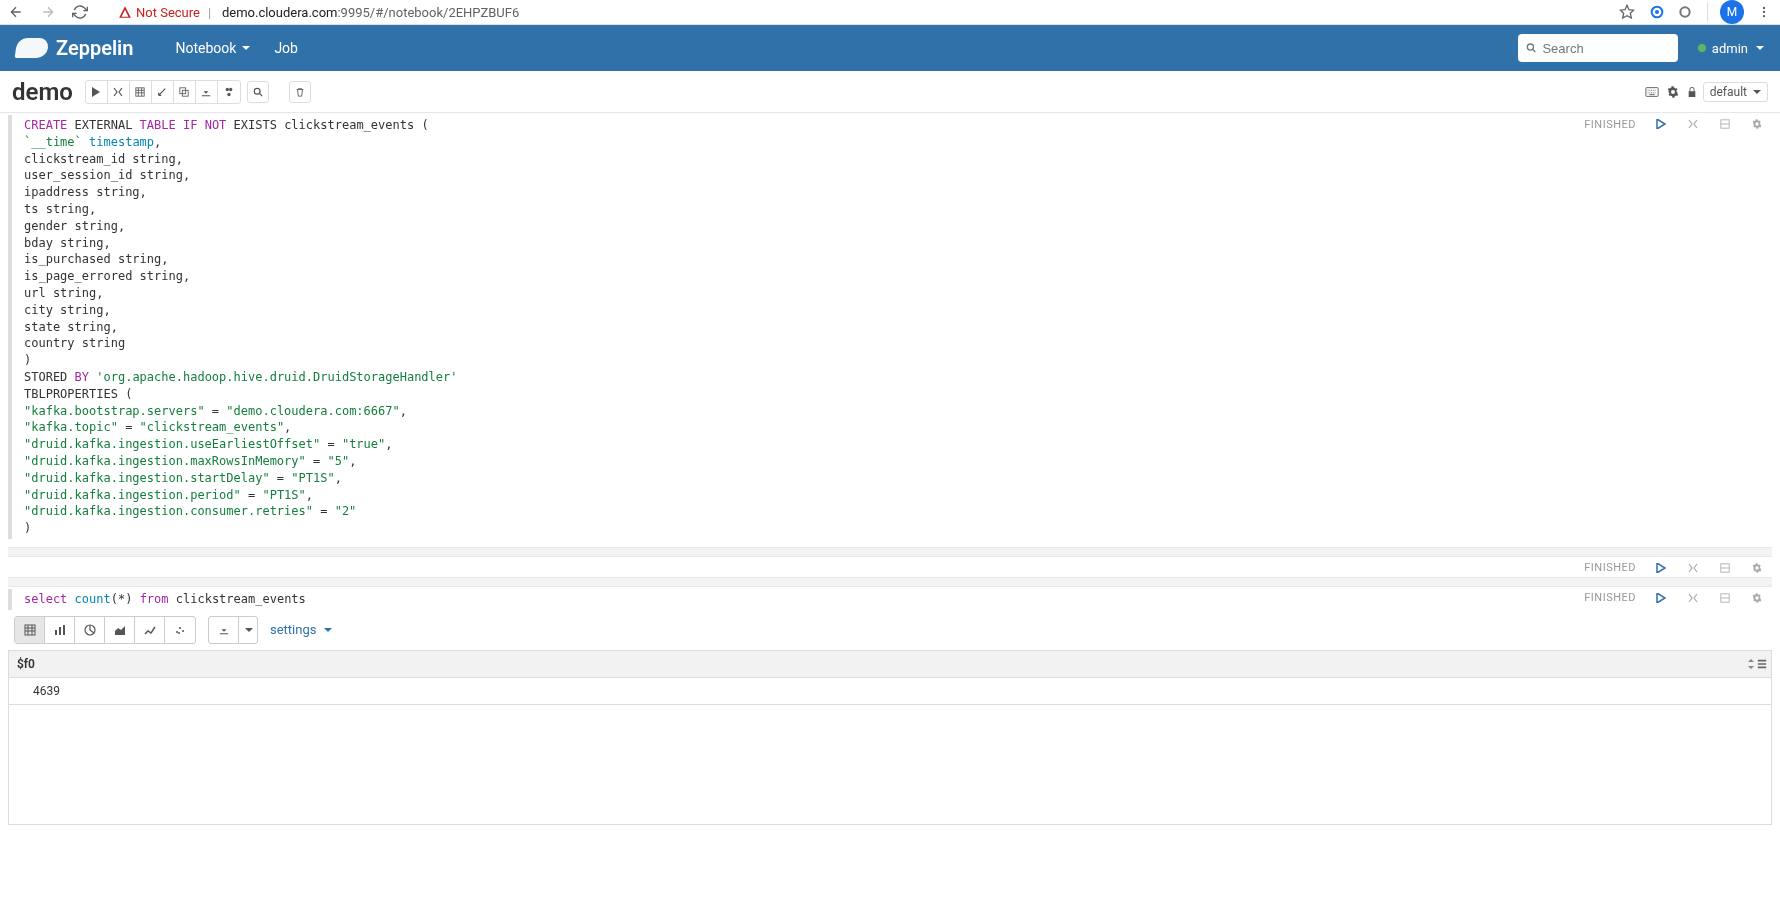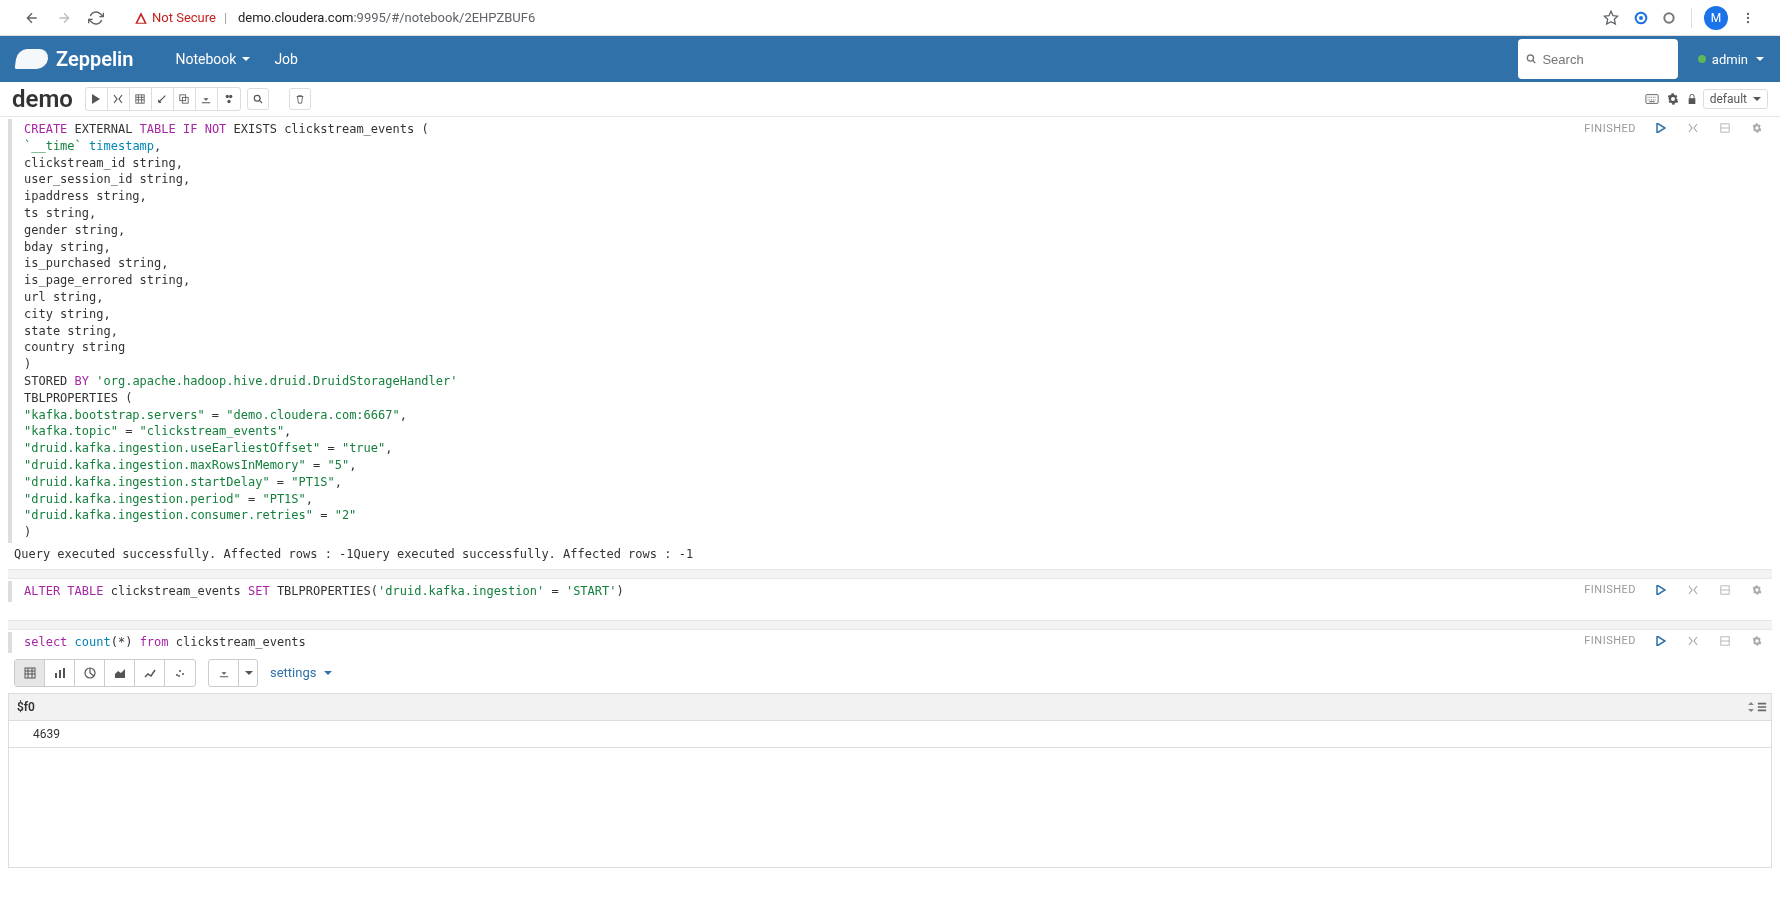--- a/index.html
+++ b/index.html
@@ -1,37 +1,37 @@
 <!DOCTYPE html>
 <html><head>
 <meta charset="utf-8">
 <style>
 * { box-sizing: border-box; margin: 0; padding: 0; }
 body { font-family: -apple-system, BlinkMacSystemFont, "Segoe UI", Roboto, Helvetica, Arial, sans-serif; font-size: 13px; background: #fff; color: #333; }
-.browser-bar { height: 36px; background: #fff; border-bottom: 1px solid #e0e0e0; display: flex; align-items: center; padding: 0 20px; gap: 8px; }
+.browser-bar { height: 25px; background: #fff; border-bottom: 1px solid #e0e0e0; display: flex; align-items: center; padding: 0 4px; gap: 8px; }
 .nav-btn { width: 24px; height: 24px; display: flex; align-items: center; justify-content: center; color: #5f6368; border-radius: 50%; }
 .nav-btn.disabled { color: #bdbdbd; }
 .security { display: flex; align-items: center; gap: 4px; color: #c5221f; font-size: 13px; }
 .url-text { color: #5f6368; font-size: 13px; }
 .url-host { color: #202124; }
 .spacer { flex: 1; }
 .ext-icon { width: 20px; height: 20px; border-radius: 50%; display: flex; align-items: center; justify-content: center; }
 .avatar { width: 24px; height: 24px; border-radius: 50%; background: #1a73e8; color: #fff; font-size: 12px; display: flex; align-items: center; justify-content: center; }
 
 .zep-header { height: 46px; background: #3071a9; display: flex; align-items: center; padding: 0 16px; color: #fff; }
 .zep-logo { display: flex; align-items: center; gap: 8px; font-size: 20px; font-weight: 600; margin-right: 30px; }
 .zep-logo-icon { width: 32px; height: 20px; background: #fff; border-radius: 10px 10px 10px 2px; transform: skewX(-8deg); opacity: 0.95; }
 .nav-link { color: #fff; font-size: 14px; padding: 6px 12px; display: flex; align-items: center; gap: 4px; }
 .caret { width: 0; height: 0; border-left: 4px solid transparent; border-right: 4px solid transparent; border-top: 4px solid currentColor; margin-left: 2px; }
-.search-box { width: 160px; height: 40px; background: #fff; border-radius: 4px; display: flex; align-items: center; padding: 0 8px; gap: 6px; }
+.search-box { width: 160px; height: 28px; background: #fff; border-radius: 4px; display: flex; align-items: center; padding: 0 8px; gap: 6px; }
 .search-box input { border: none; outline: none; width: 100%; font-size: 13px; }
 .user-dd { display: flex; align-items: center; gap: 6px; margin-left: 20px; font-size: 13px; }
 .green-dot { width: 8px; height: 8px; border-radius: 50%; background: #5cb85c; }
 
-.note-toolbar { height: 35px; display: flex; align-items: center; padding: 16px 12px; gap: 6px; border-bottom: 1px solid #e7e7e7; }
+.note-toolbar { height: 42px; display: flex; align-items: center; padding: 16px 12px; gap: 6px; border-bottom: 1px solid #e7e7e7; }
 .note-title { font-size: 24px; font-weight: 600; margin-right: 6px; }
 .btn-group { display: flex; border: 1px solid #ddd; border-radius: 3px; }
 .btn-group > div { width: 22px; height: 22px; border-right: 1px solid #ddd; display: flex; align-items: center; justify-content: center; color: #555; font-size: 11px; }
 .btn-group > div:last-child { border-right: none; }
 .btn-single { width: 22px; height: 22px; border: 1px solid #ddd; border-radius: 3px; display: flex; align-items: center; justify-content: center; color: #555; font-size: 11px; }
 .right-tools { margin-left: auto; display: flex; align-items: center; gap: 4px; color: #555; }
 .default-dd { border: 1px solid #ddd; border-radius: 3px; padding: 2px 6px; font-size: 12px; display: flex; align-items: center; gap: 4px; }
 
 .paragraph { margin: 2px 8px 8px 8px; background: #fff; position: relative; }
 .para-content { position: relative; }
@@ -273,21 +273,20 @@
 STORED <span class="kw">BY</span> <span class="str">'org.apache.hadoop.hive.druid.DruidStorageHandler'</span>
 TBLPROPERTIES (
 <span class="str">"kafka.bootstrap.servers"</span> = <span class="str">"demo.cloudera.com:6667"</span>,
 <span class="str">"kafka.topic"</span> = <span class="str">"clickstream_events"</span>,
 <span class="str">"druid.kafka.ingestion.useEarliestOffset"</span> = <span class="str">"true"</span>,
 <span class="str">"druid.kafka.ingestion.maxRowsInMemory"</span> = <span class="str">"5"</span>,
 <span class="str">"druid.kafka.ingestion.startDelay"</span> = <span class="str">"PT1S"</span>,
 <span class="str">"druid.kafka.ingestion.period"</span> = <span class="str">"PT1S"</span>,
 <span class="str">"druid.kafka.ingestion.consumer.retries"</span> = <span class="str">"2"</span>
 )</div>
-    <div class="result-text">Query executed successfully. Affected rows : -1Query executed successfully. Affected rows : -1</div>
   </div>
 </div>
 
 <div class="para-sep"></div>
 
 <div class="paragraph">
   <div class="para-ctrl">
     <span class="status">FINISHED</span>
     <span class="pico">
         <svg width="10" height="10" viewBox="0 0 10 10" fill="none" stroke="#3071a9" stroke-width="1.5">
@@ -304,21 +303,20 @@
           <rect x="1" y="1" width="10" height="10"></rect>
           <path d="M1 6h10"></path>
         </svg>
       </span>
     <span class="pico gray">
         <svg width="10" height="10" viewBox="0 0 24 24" fill="#aaa">
           <path d="M12 8a4 4 0 100 8 4 4 0 000-8zm9 4a9 9 0 01-.6 3.2l2 1.6-2 3.4-2.4-1a9 9 0 01-2.8 1.6l-.4 2.6h-4l-.4-2.6a9 9 0 01-2.8-1.6l-2.4 1-2-3.4 2-1.6A9 9 0 013 12c0-1.1.2-2.2.6-3.2l-2-1.6 2-3.4 2.4 1a9 9 0 012.8-1.6L9.2.6h4l.4 2.6a9 9 0 012.8 1.6l2.4-1 2 3.4-2 1.6c.4 1 .6 2.1.6 3.2z"></path>
         </svg>
       </span>
   </div>
-<div class="code-block"><span class="kw">ALTER</span> <span class="kw">TABLE</span> clickstream_events <span class="kw">SET</span> TBLPROPERTIES(<span class="str">'druid.kafka.ingestion'</span> = <span class="str">'START'</span>)</div>
   <div style="height:10px"></div>
 </div>
 
 <div class="para-sep"></div>
 
 <div class="paragraph">
   <div class="para-ctrl">
     <span class="status">FINISHED</span>
     <span class="pico">
         <svg width="10" height="10" viewBox="0 0 10 10" fill="none" stroke="#3071a9" stroke-width="1.5">

